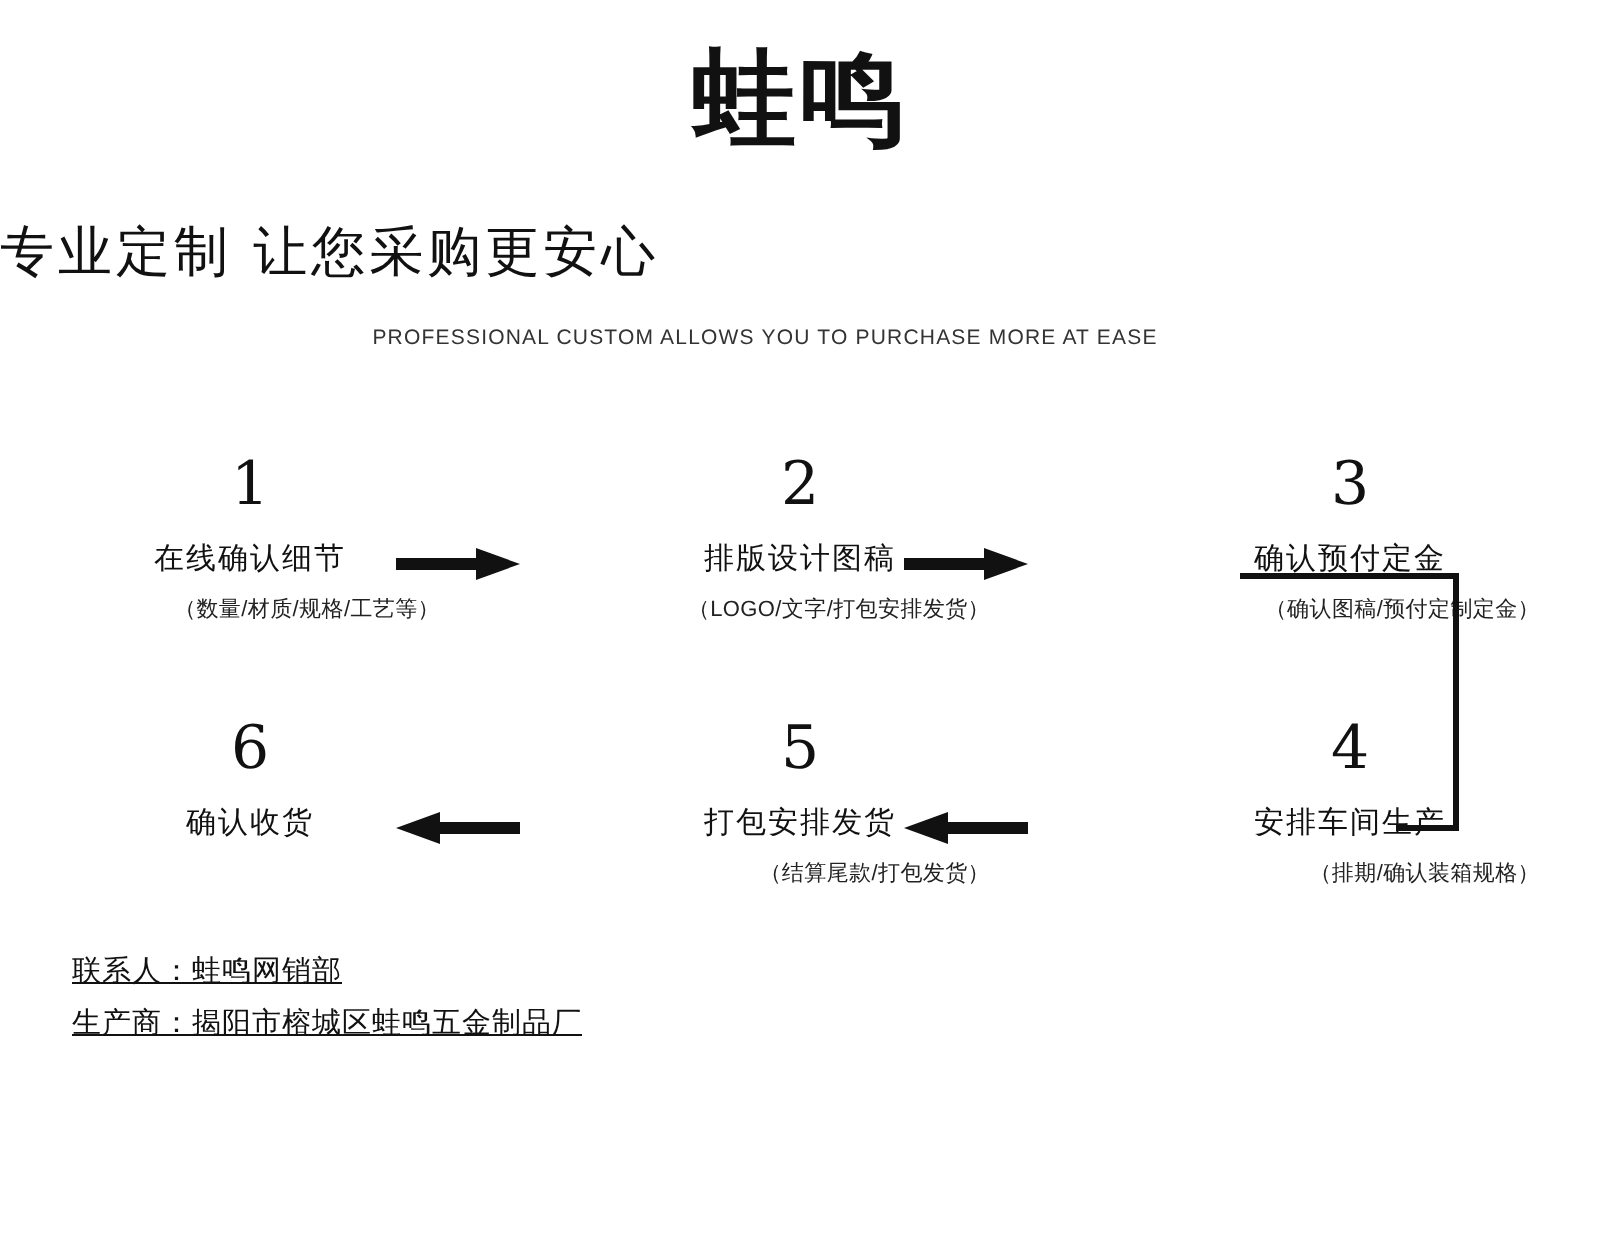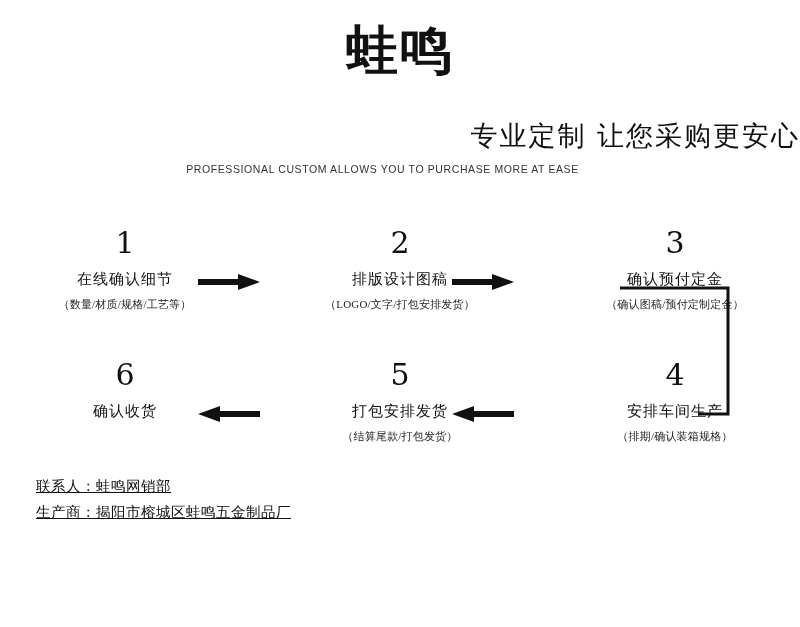--- a/index.html
+++ b/index.html
@@ -27,24 +27,24 @@
     font-weight: bold;
     font-size: 52px;
     letter-spacing: 2px;
     color: #111;
     line-height: 1.1;
   }
 
   
   .slogan-cn {
     position: absolute;
-    top: 118px;
-    left: 0;
-    width: 800px;
-    text-align: right;
+    top: 108px;
+    left: 0;
+    width: 800px;
+    text-align: left;
     font-family: "DejaVu Sans", sans-serif;
     font-size: 27px;
     letter-spacing: 2px;
     color: #111;
   }
   .slogan-en {
     position: absolute;
     top: 163px;
     left: 0;
     width: 765px;
@@ -87,24 +87,25 @@
     margin-bottom: 12px;
   }
   .step-title {
     font-family: Liberation Serif, serif;
     font-size: 15px;
     letter-spacing: 1px;
     color: #111;
     margin-bottom: 8px;
   }
   .step-sub {
-    font-family: Liberation Serif, serif;
+    font-family: Liberation Sans, sans-serif;
     font-size: 11px;
     color: #222;
     letter-spacing: 0.2px;
+    text-align: right;
   }
 
   
   .arrow {
     position: absolute;
     width: 62px;
     height: 16px;
   }
   .arrow svg { display: block; }
 

